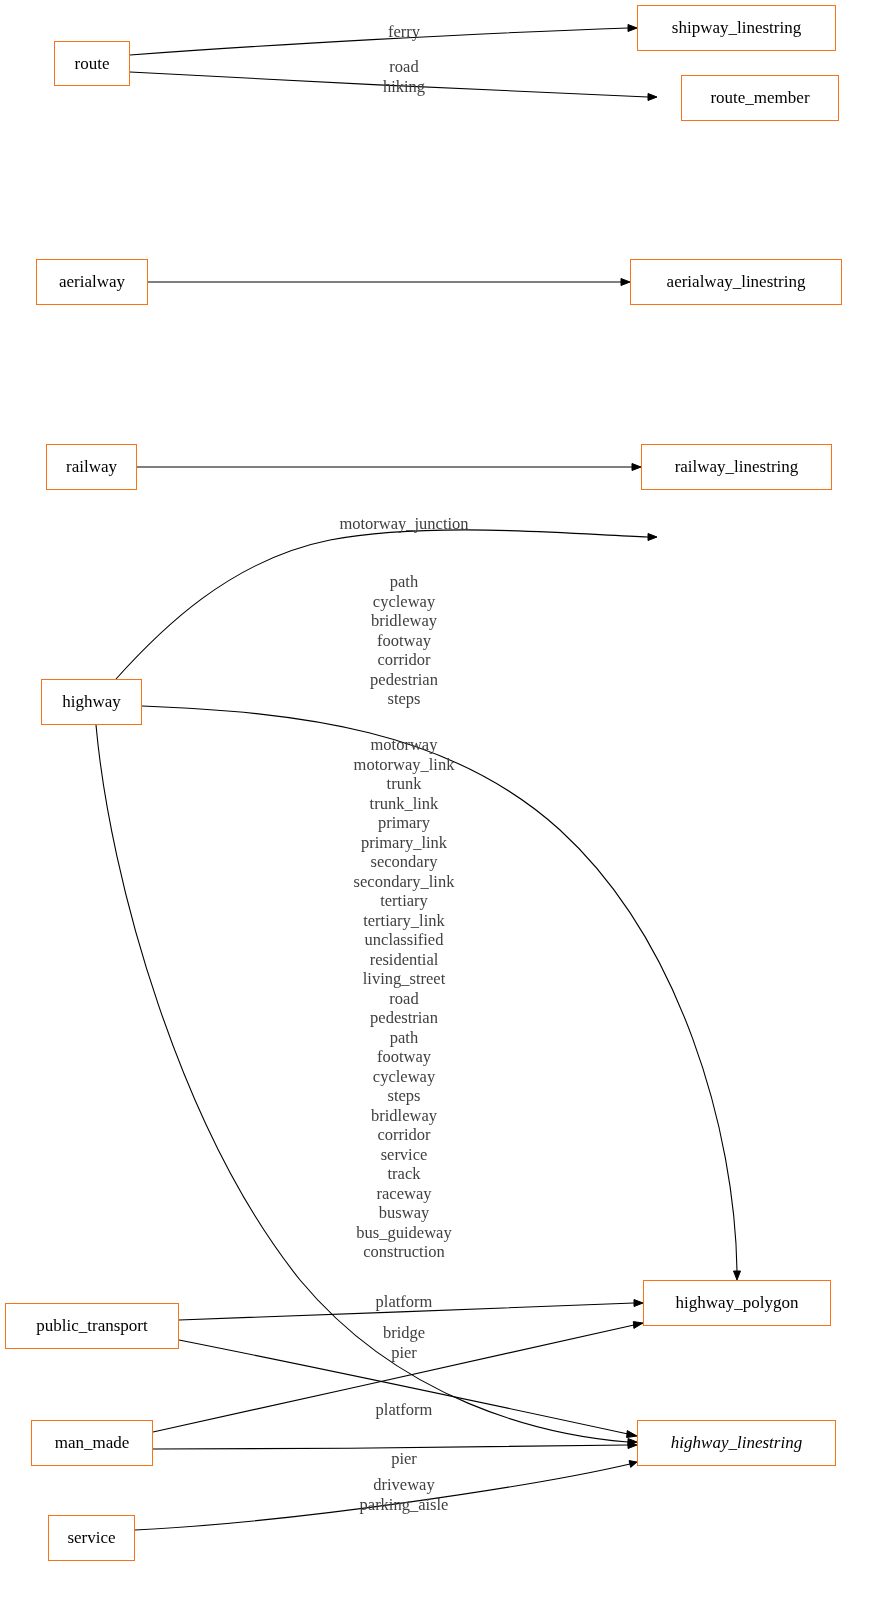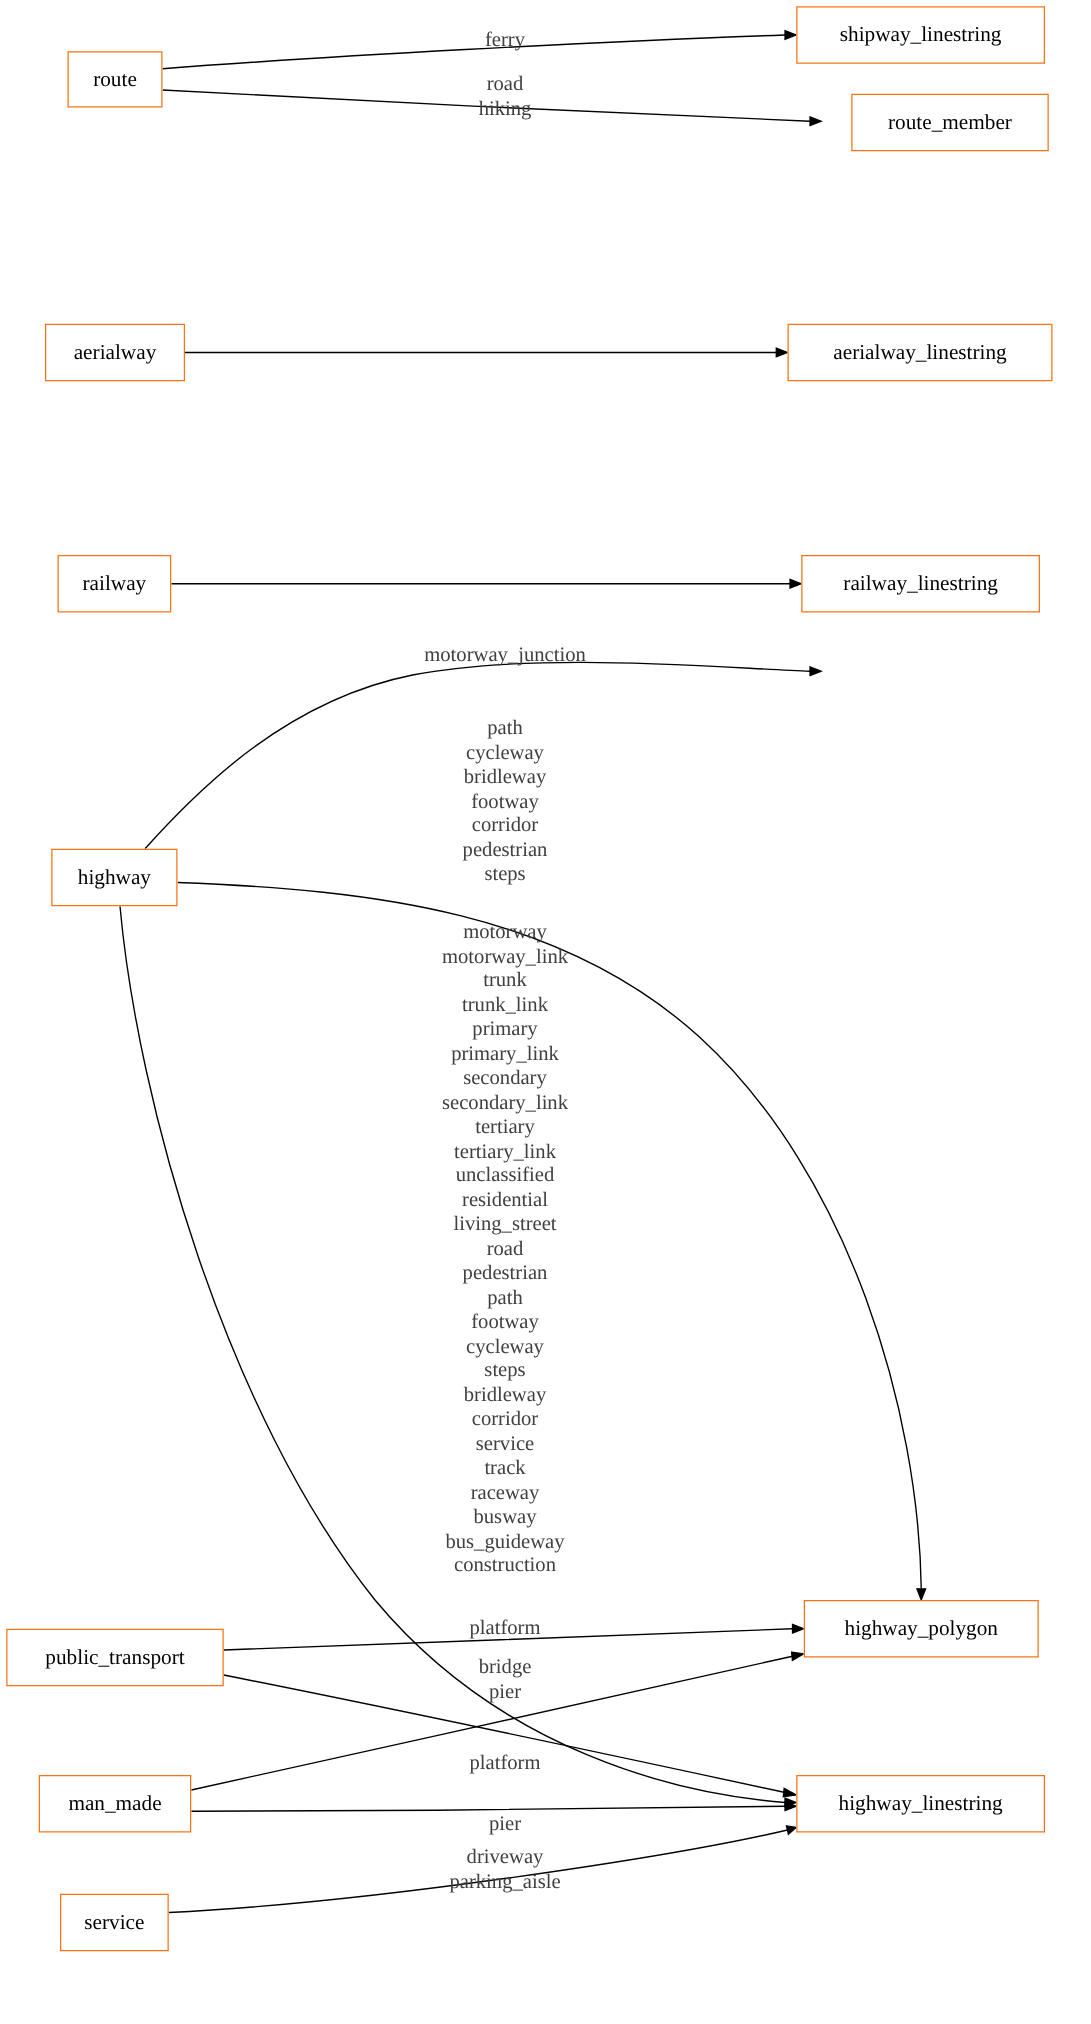--- a/index.html
+++ b/index.html
@@ -153,21 +153,21 @@
   </div>
   <div class="node" style="left:643px;top:1280px;width:188px;height:46px;">
     <span>highway_polygon</span>
   </div>
   <div class="node" style="left:5px;top:1303px;width:174px;height:46px;">
     <span>public_transport</span>
   </div>
   <div class="node" style="left:31px;top:1420px;width:122px;height:46px;">
     <span>man_made</span>
   </div>
-  <div class="node" style="left:637px;top:1420px;width:199px;height:46px;">
+  <div class="node" style="left:637px;top:1420px;width:199px;height:46px;font-style:italic;">
     <span>highway_linestring</span>
   </div>
   <div class="node" style="left:48px;top:1515px;width:87px;height:46px;">
     <span>service</span>
   </div>
 
   <div class="edge-label" style="left:404px;top:22px;">
       <div>ferry</div>
     </div>
   <div class="edge-label" style="left:404px;top:57px;">

